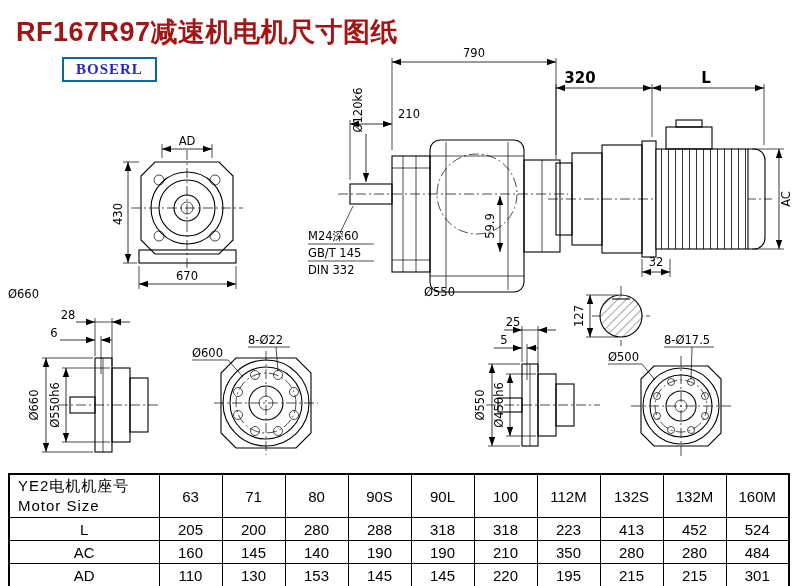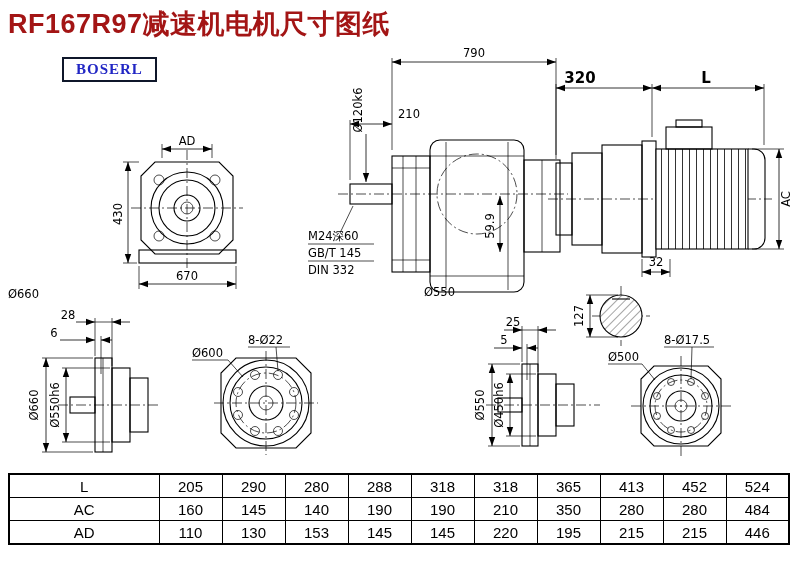--- a/index.html
+++ b/index.html
@@ -1,20 +1,20 @@
 <!DOCTYPE html>
 <html><head>
 <meta charset="utf-8">
 <style>
   html,body{margin:0;padding:0;background:#fff;}
   .page{position:relative;width:800px;height:586px;background:#fff;overflow:hidden;
         font-family:"Liberation Sans",sans-serif;}
-  .title{position:absolute;left:8px;top:6px;margin:0;font:bold 27px "Liberation Sans",sans-serif;
+  .title{position:absolute;left:8px;top:6px;margin:8px;font:bold 27px "Liberation Sans",sans-serif;
          color:#a31515;letter-spacing:0.5px;}
-  .logo{position:absolute;left:62px;top:57px;border:2px solid #0f172a;padding:2px 12px;
+  .logo{position:absolute;left:62px;top:57px;border:2px solid #0369a1;padding:2px 12px;
         color:#2126c4;font:bold 15px "Liberation Serif",serif;letter-spacing:1px;background:#fff;}
   svg{position:absolute;left:0;top:0;}
   .ln{fill:none;stroke:#000;stroke-width:1.1;}
   .tn{fill:none;stroke:#000;stroke-width:0.7;}
   .cl{fill:none;stroke:#000;stroke-width:0.7;stroke-dasharray:10 3 2 3;}
   .dim{fill:none;stroke:#000;stroke-width:0.8;}
   .ext{fill:none;stroke:#000;stroke-width:0.7;}
   text.d{font:11.5px "DejaVu Sans",sans-serif;fill:#000;}
   text.db{font:bold 15px "DejaVu Sans",sans-serif;fill:#000;}
   table.mt{position:absolute;left:8px;top:473px;border-collapse:collapse;table-layout:fixed;
@@ -283,29 +283,45 @@
         <col class="cn">
         <col class="cn">
         <col class="cn">
       <col class="cn">
         <col class="cn">
         <col class="cn">
         <col class="cn">
         <col class="cn">
     </colgroup>
     <tbody>
+        <tr>
+      <th class="hleft">
+        <div>YE2电机机座号</div>
+        <div>Motor Size</div>
+      </th>
+      <th>63</th>
+      <th>71</th>
+      <th>80</th>
+      <th>90S</th>
+      <th>90L</th>
+      <th>100</th>
+      <th>112M</th>
+      <th>132S</th>
+      <th>132M</th>
+      <th>160M</th>
+    </tr>
     <tr>
       <td>L</td>
       <td>205</td>
-      <td>290</td>
+      <td>200</td>
       <td>280</td>
       <td>288</td>
       <td>318</td>
       <td>318</td>
-      <td>365</td>
+      <td>223</td>
       <td>413</td>
       <td>452</td>
       <td>524</td>
     </tr>
     <tr>
       <td>AC</td>
       <td>160</td>
       <td>145</td>
       <td>140</td>
       <td>190</td>
@@ -320,18 +336,18 @@
       <td>AD</td>
       <td>110</td>
       <td>130</td>
       <td>153</td>
       <td>145</td>
       <td>145</td>
       <td>220</td>
       <td>195</td>
       <td>215</td>
       <td>215</td>
-      <td>446</td>
+      <td>301</td>
     </tr>
   </tbody>
     </table>
 
 </div>
 
 </body></html>

